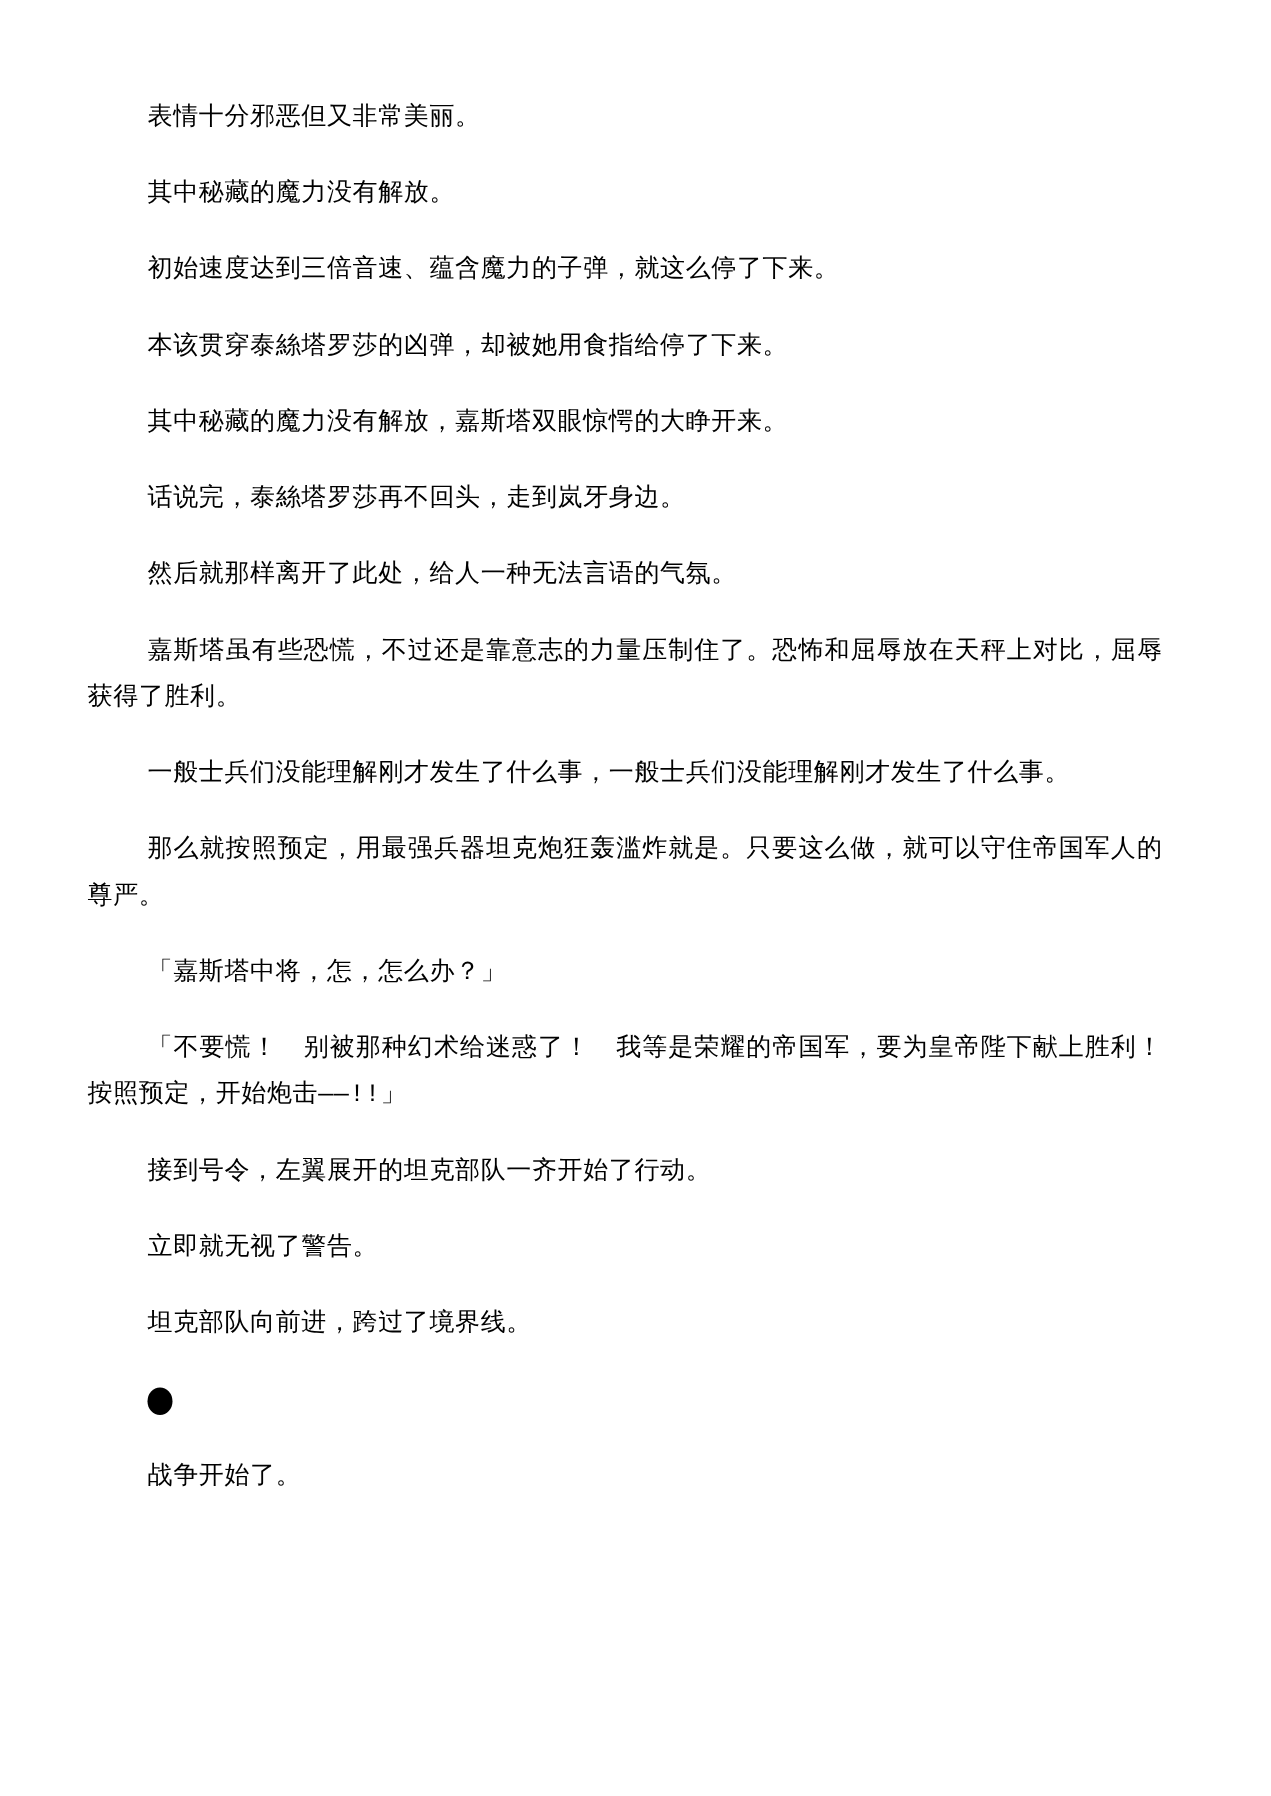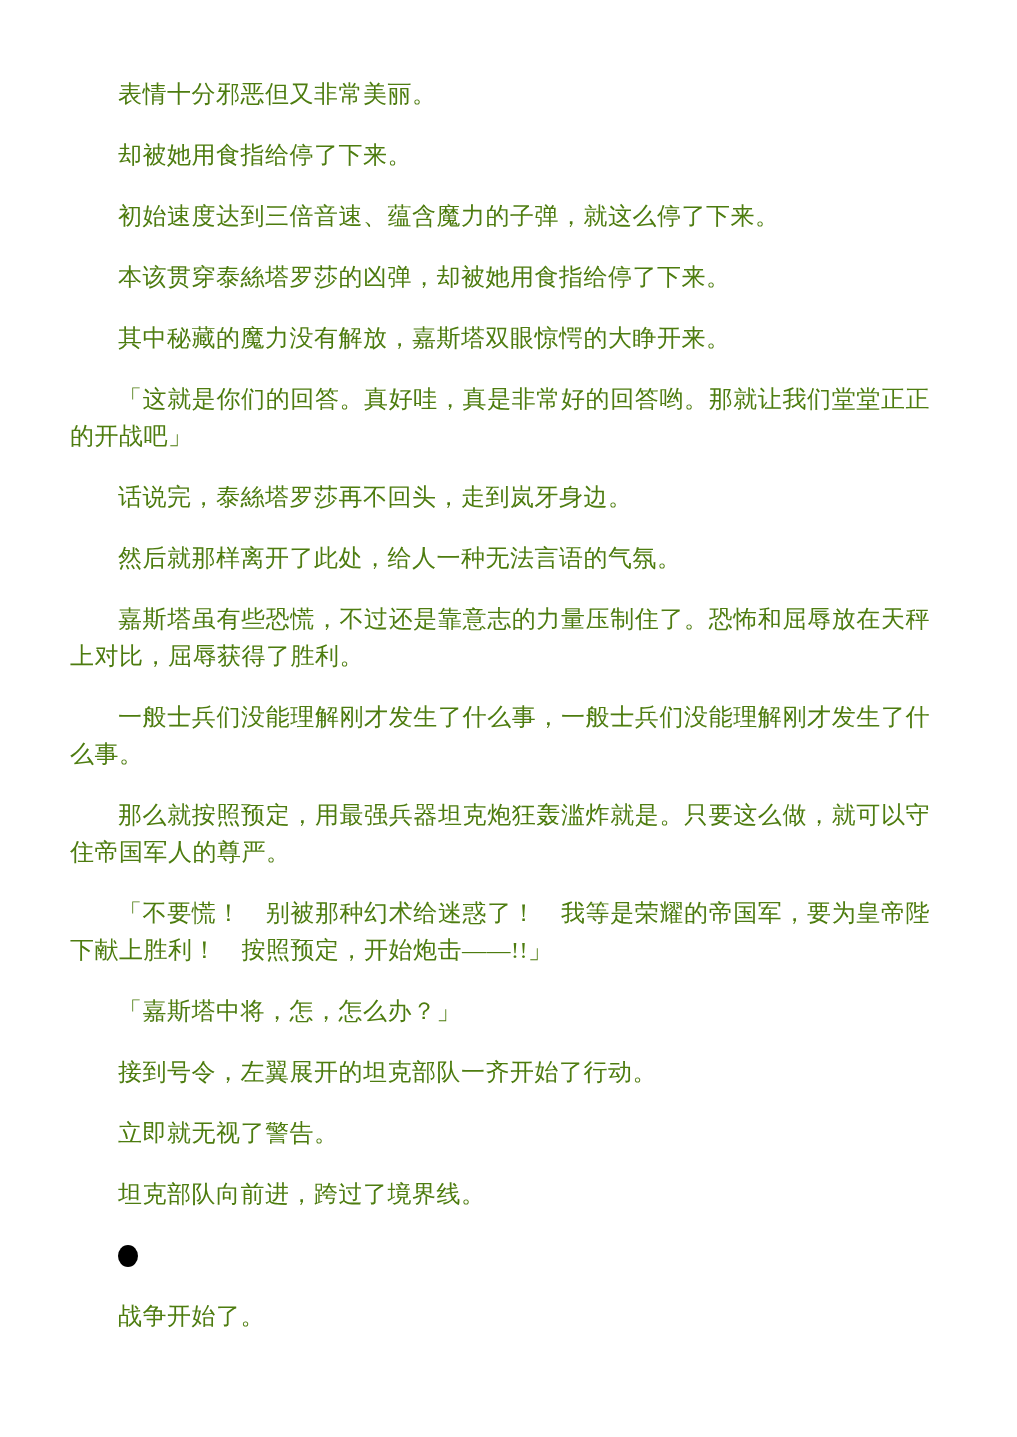--- a/index.html
+++ b/index.html
@@ -2,24 +2,24 @@
 <html><head>
 <meta charset="utf-8">
 <style>
   html, body { margin: 0; padding: 0; background: #ffffff; }
   body { width: 1017px; height: 1437px; overflow: hidden; position: relative; }
   .page {
     position: absolute;
     left: 70px;
     top: 76px;
     width: 860px;
-    font-family: Liberation Serif, serif;
-    font-size: 24px;
+    font-family: Liberation Mono, monospace;
+    font-size: 20px;
     line-height: 37px;
-    color: #4d7c0f;
+    color: #000000;
   }
   .para {
     margin: 0 0 24px 0;
     text-indent: 48px;
     text-align: justify;
     letter-spacing: 0.5px;
   }
   .para.dialog { text-indent: 48px; }
   .bullet {
     margin: 0 0 24px 0;
@@ -32,32 +32,31 @@
     width: 20px; height: 22px; border-radius: 50%;
     background: #000;
     display: inline-block;
   }
 </style>
 </head>
 <body>
 
 <div class="page">
   <p class="para">表情十分邪恶但又非常美丽。</p>
-  <p class="para">却被她用食指给停了下来。</p>
+  <p class="para">其中秘藏的魔力没有解放。</p>
   <p class="para">初始速度达到三倍音速、蕴含魔力的子弹，就这么停了下来。</p>
   <p class="para">本该贯穿泰絲塔罗莎的凶弹，却被她用食指给停了下来。</p>
   <p class="para">其中秘藏的魔力没有解放，嘉斯塔双眼惊愕的大睁开来。</p>
-  <p class="para dialog">「这就是你们的回答。真好哇，真是非常好的回答哟。那就让我们堂堂正正的开战吧」</p>
   <p class="para">话说完，泰絲塔罗莎再不回头，走到岚牙身边。</p>
   <p class="para">然后就那样离开了此处，给人一种无法言语的气氛。</p>
   <p class="para">嘉斯塔虽有些恐慌，不过还是靠意志的力量压制住了。恐怖和屈辱放在天秤上对比，屈辱获得了胜利。</p>
   <p class="para">一般士兵们没能理解刚才发生了什么事，一般士兵们没能理解刚才发生了什么事。</p>
   <p class="para">那么就按照预定，用最强兵器坦克炮狂轰滥炸就是。只要这么做，就可以守住帝国军人的尊严。</p>
+  <p class="para dialog">「嘉斯塔中将，怎，怎么办？」</p>
   <p class="para dialog">「不要慌！　别被那种幻术给迷惑了！　我等是荣耀的帝国军，要为皇帝陛下献上胜利！　按照预定，开始炮击——!!」</p>
-  <p class="para dialog">「嘉斯塔中将，怎，怎么办？」</p>
   <p class="para">接到号令，左翼展开的坦克部队一齐开始了行动。</p>
   <p class="para">立即就无视了警告。</p>
   <p class="para">坦克部队向前进，跨过了境界线。</p>
   <div class="bullet">
     <span class="dot"></span>
   </div>
   <p class="para">战争开始了。</p>
 </div>
 
 </body></html>

